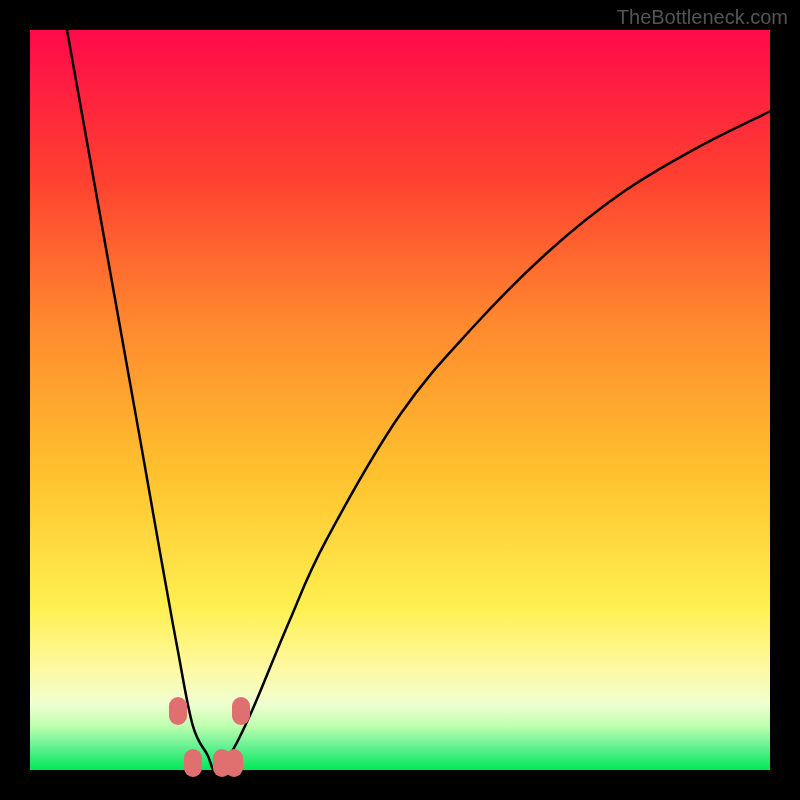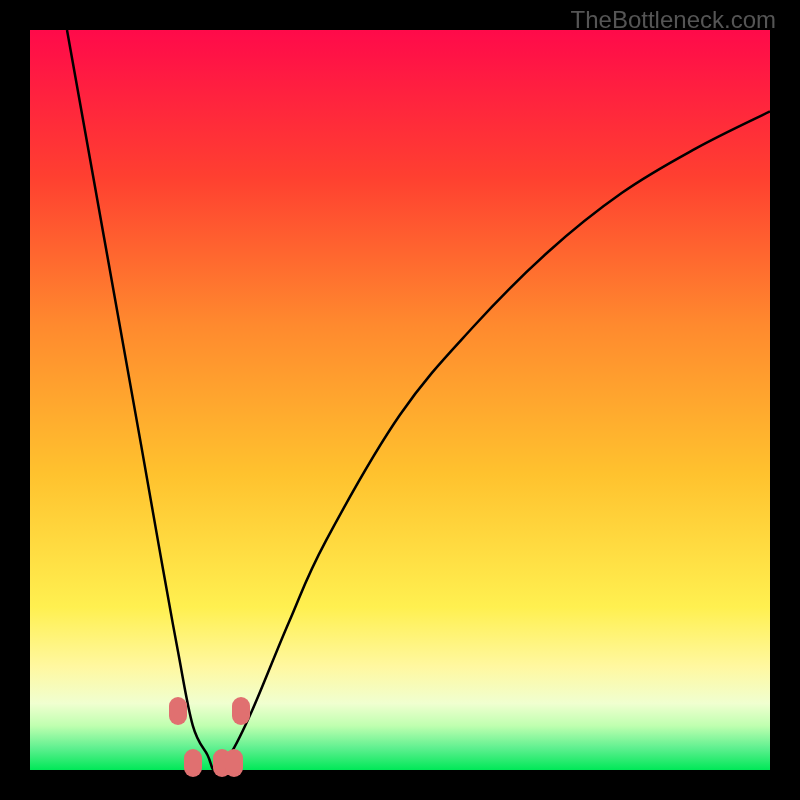--- a/index.html
+++ b/index.html
@@ -10,23 +10,23 @@
     body {
       width: 800px;
       height: 800px;
       background: #000;
       position: relative;
       font-family: Arial, sans-serif;
     }
     .watermark {
       position: absolute;
       top: 6px;
-      right: 24px;
+      right: 12px;
       color: #555;
-      font-size: 24px;
+      font-size: 20px;
       z-index: 10;
     }
     .chart-area {
       position: absolute;
       top: 30px;
       left: 30px;
       width: 740px;
       height: 740px;
     }
     .gradient-bg {

